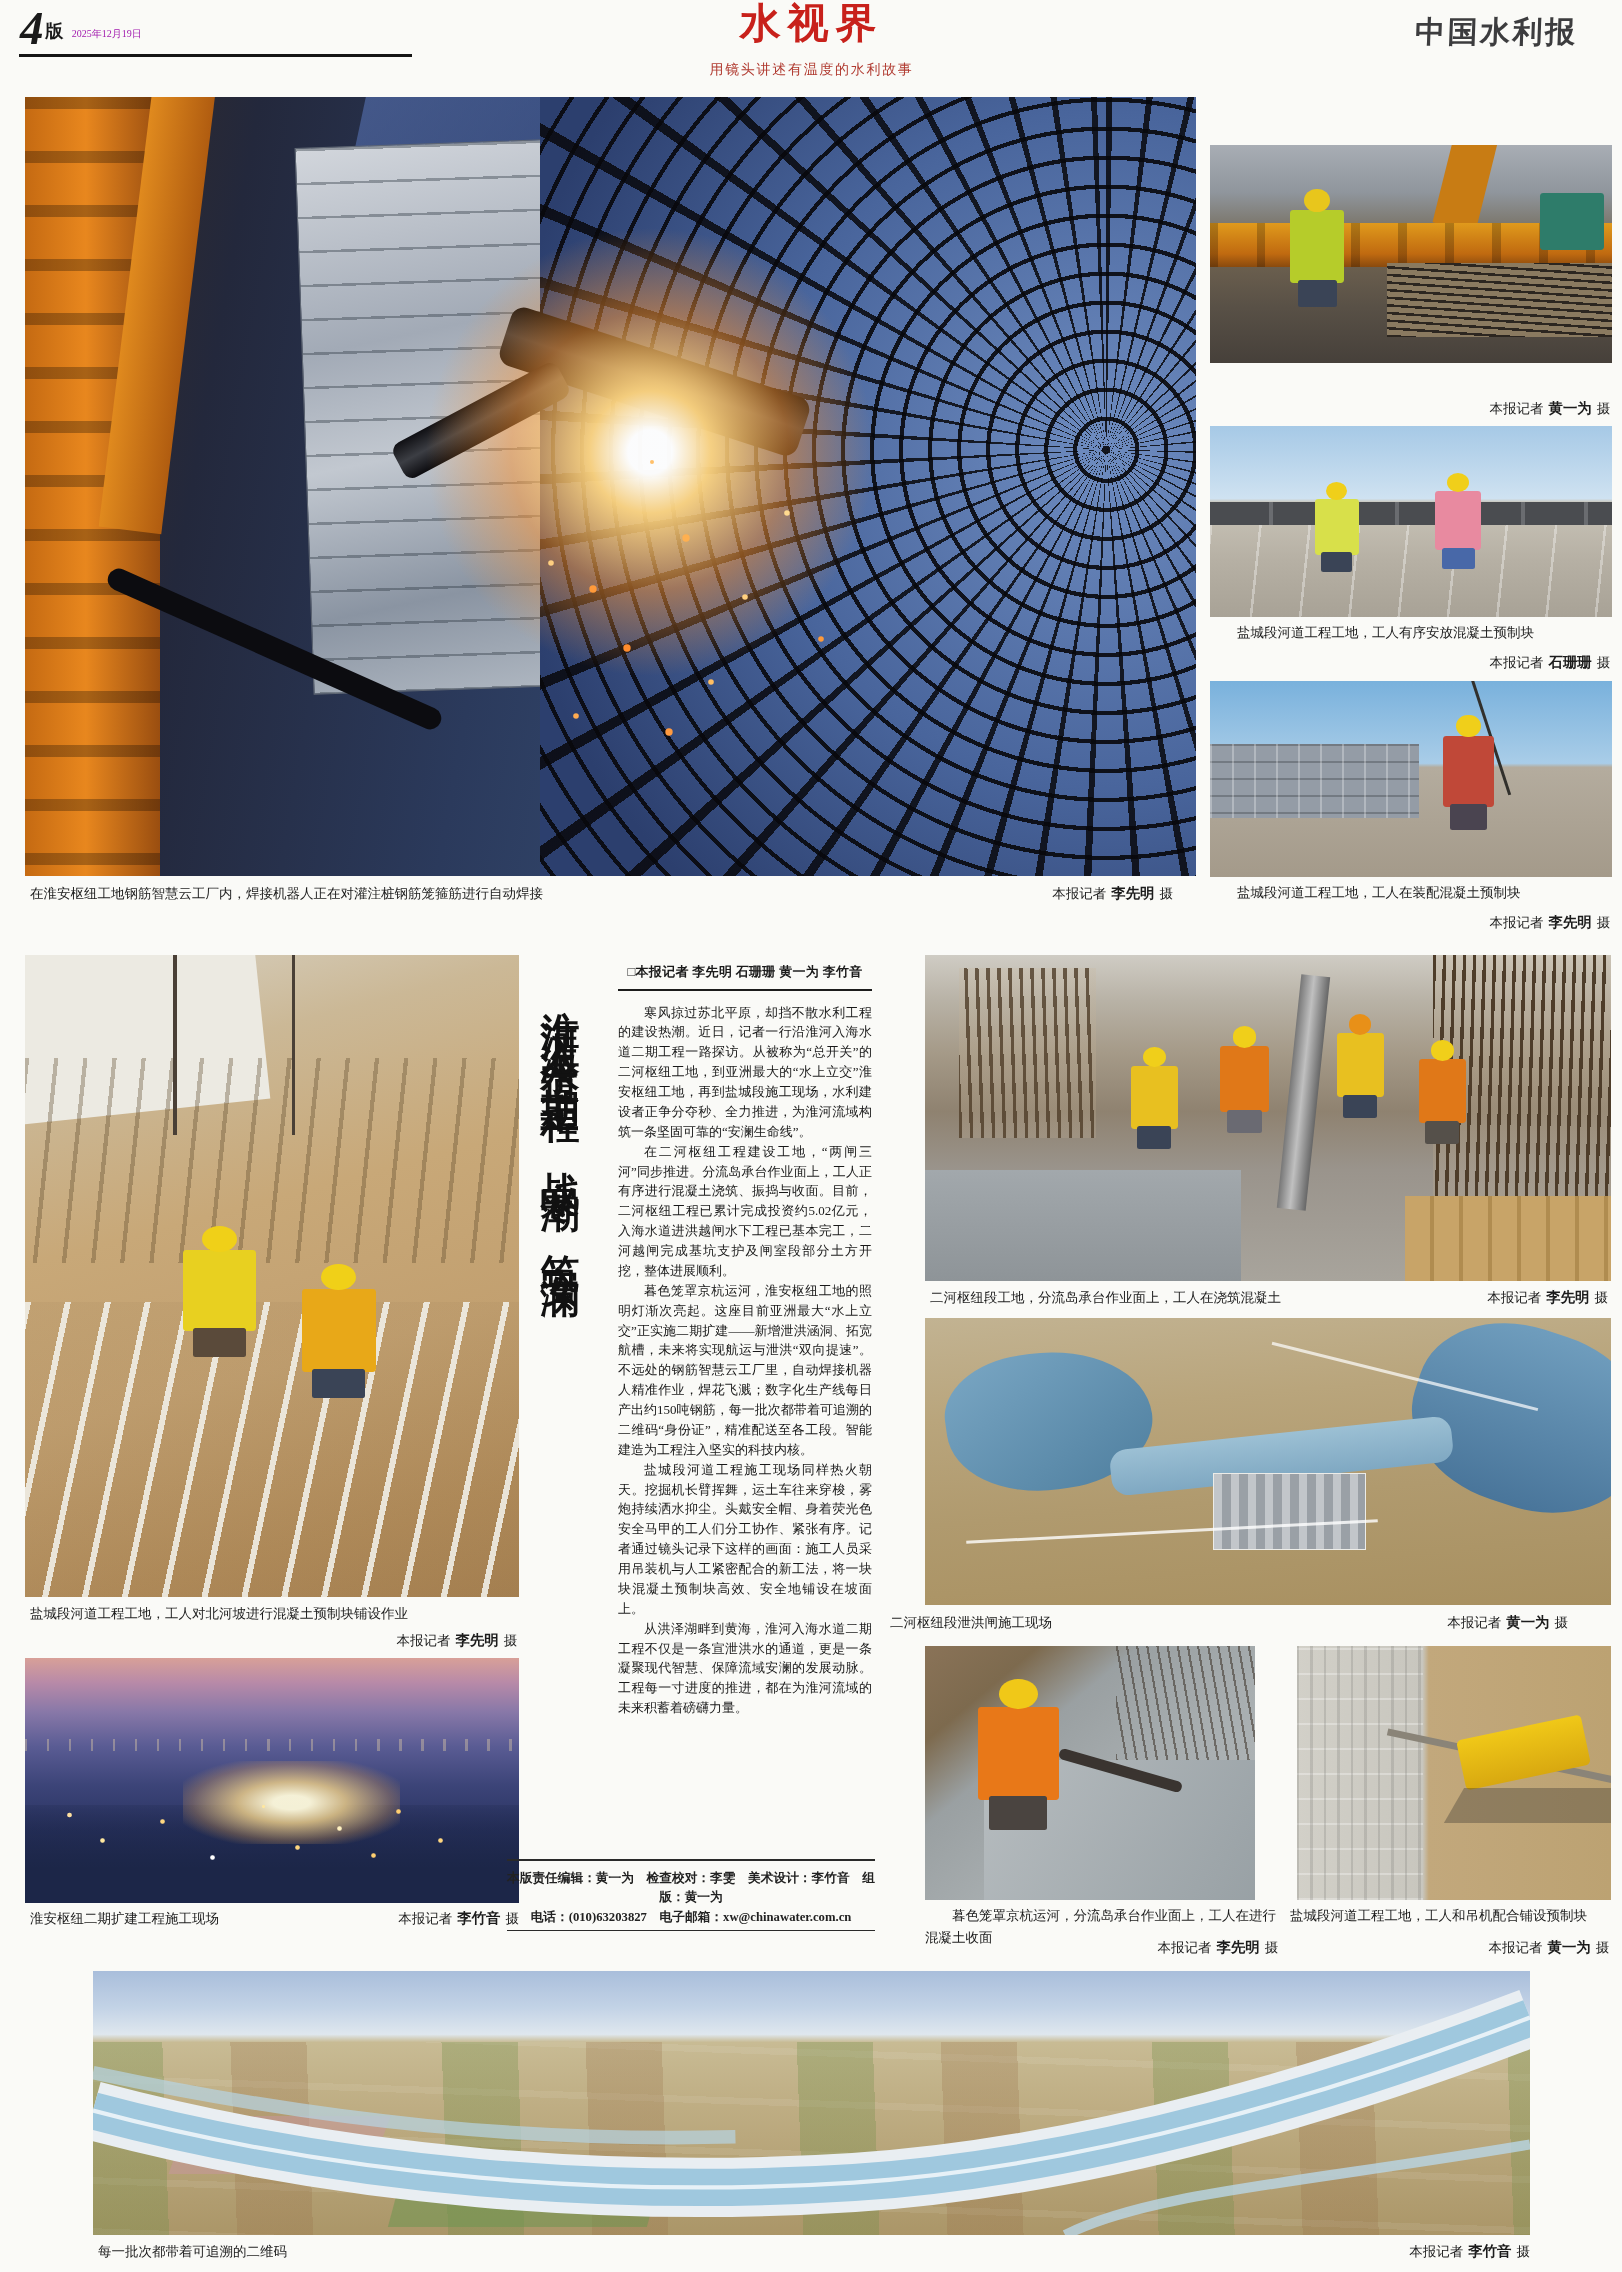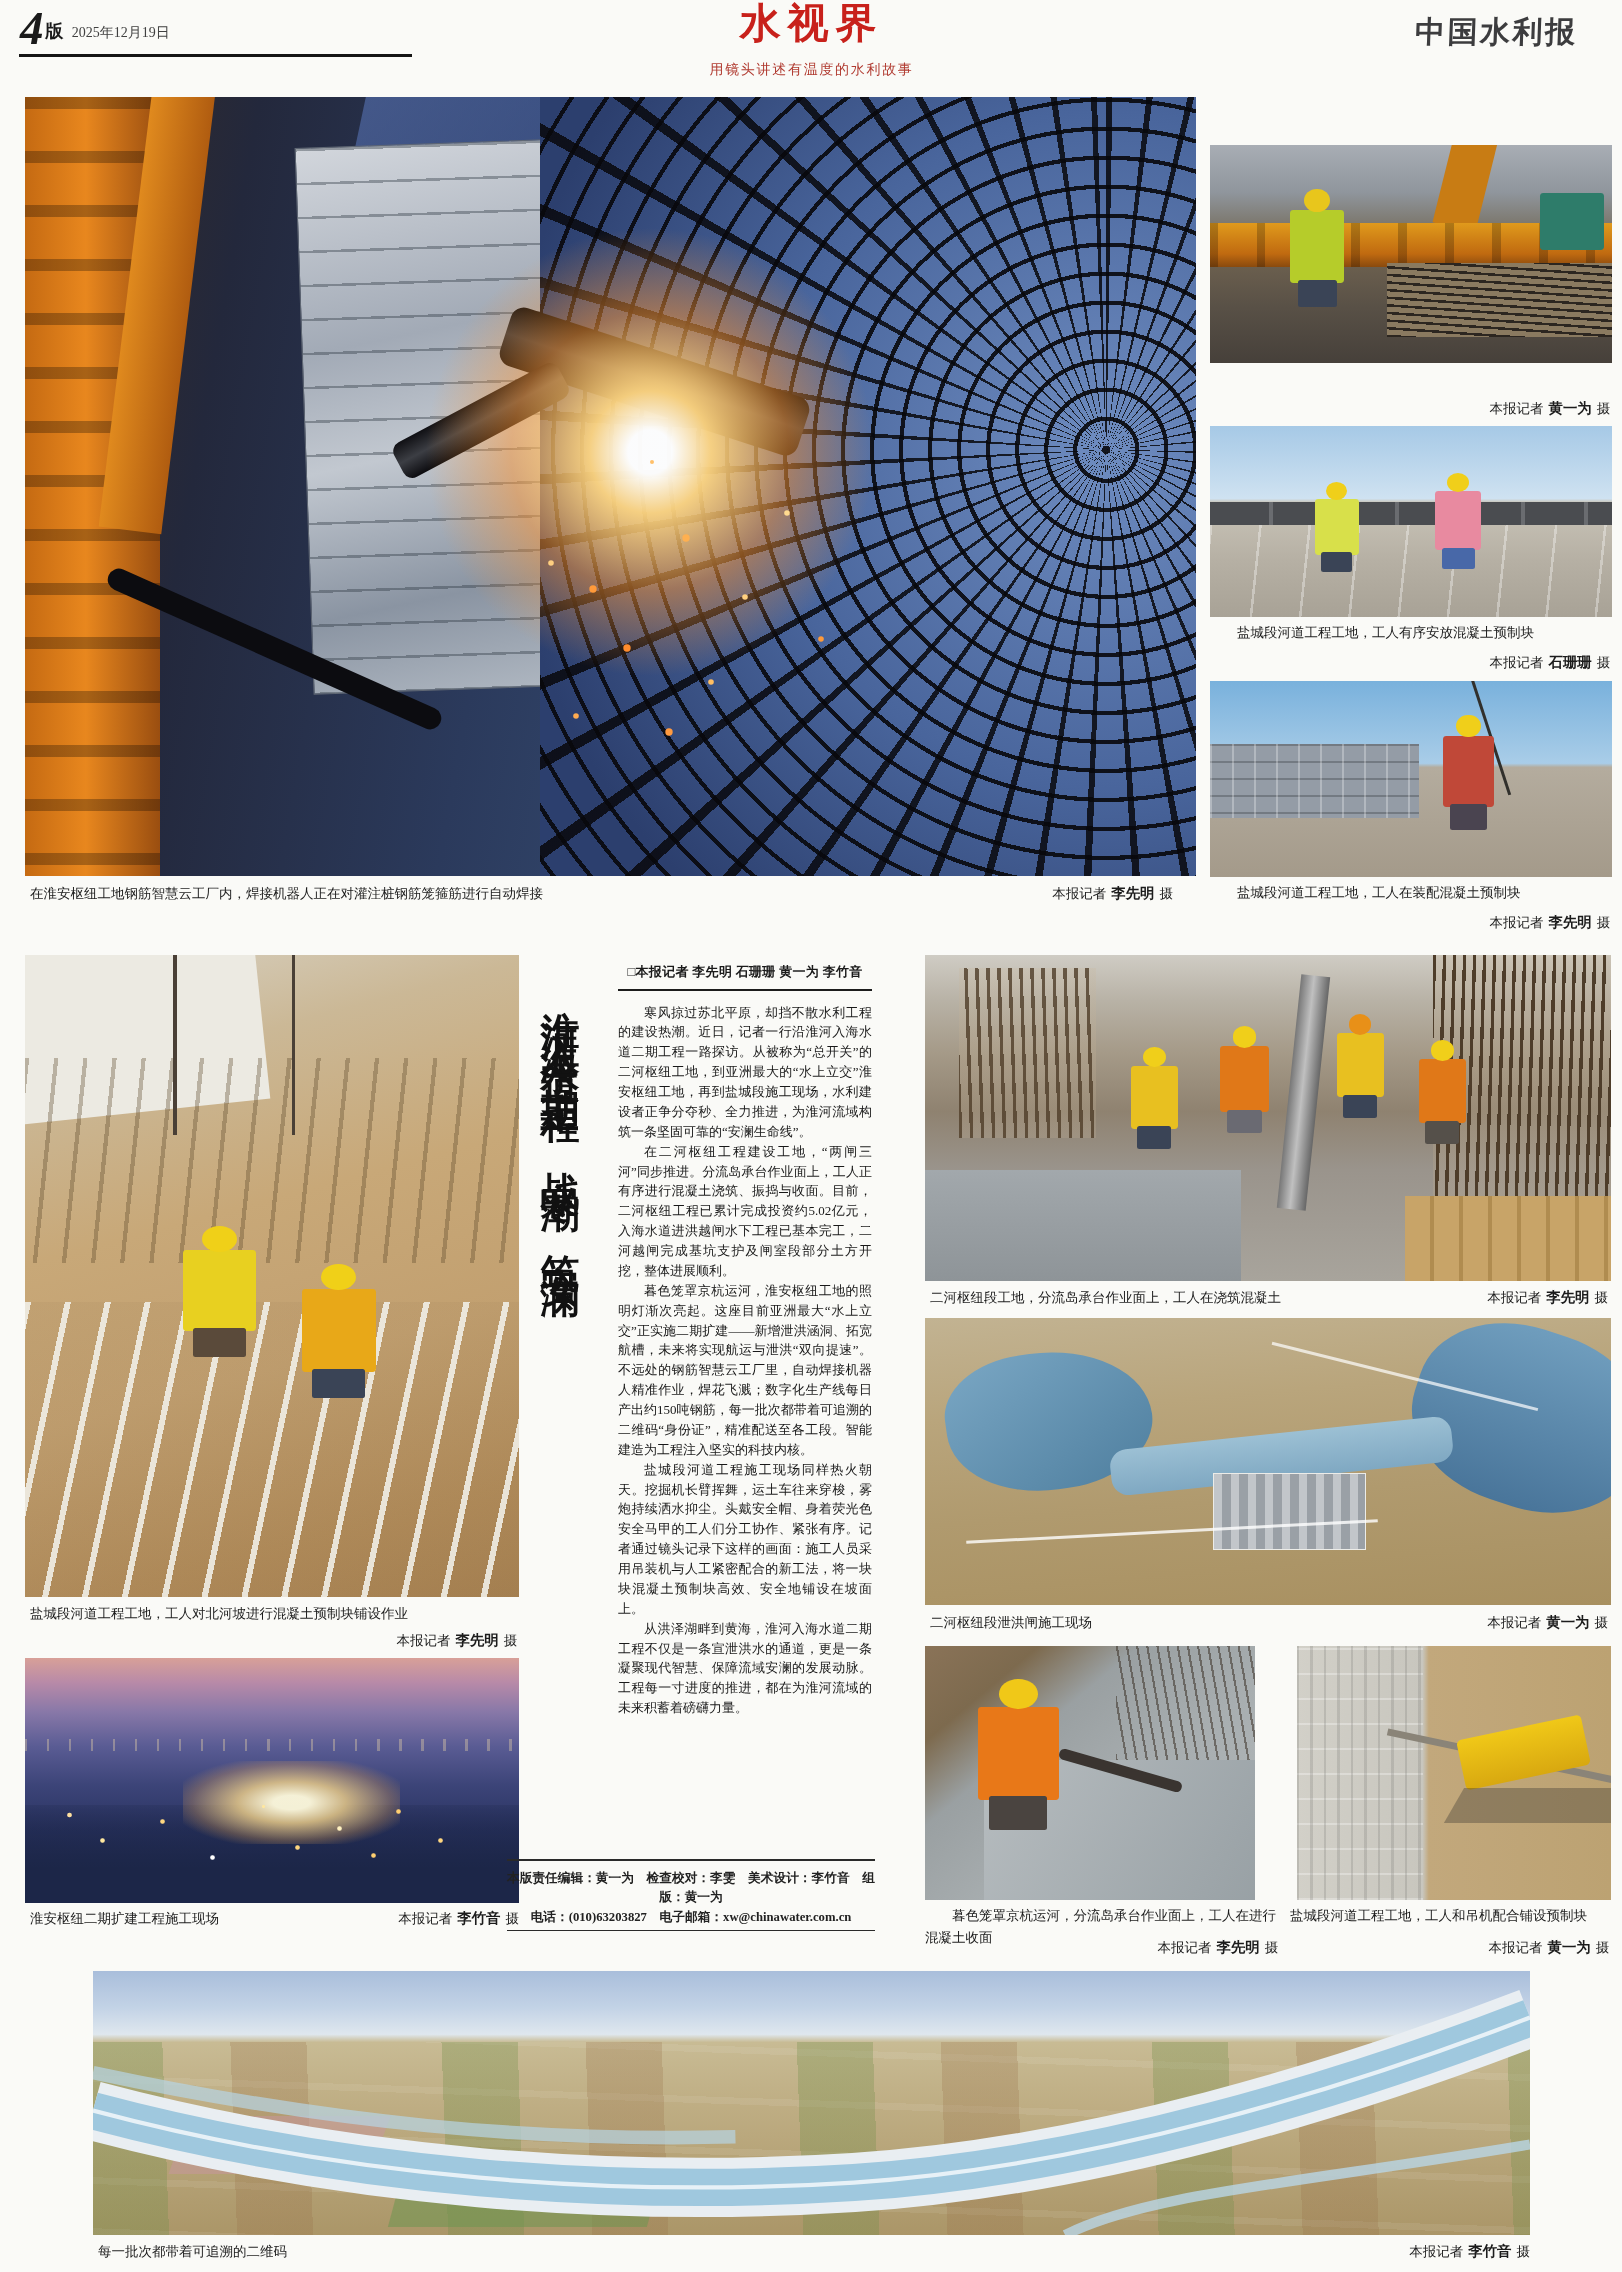--- a/index.html
+++ b/index.html
@@ -3,21 +3,21 @@
 <meta charset="utf-8">
 <style>
   html,body{margin:0;padding:0;}
   body{background:#e8e8e6;font-family:"Liberation Serif","DejaVu Serif",serif;}
   #page{position:relative;width:1623px;height:2273px;background:#fafaf7;margin:0 auto;overflow:hidden;color:#1a1a1a;}
 
   
   #hdr-left{position:absolute;left:20px;top:5px;white-space:nowrap;}
   #hdr-left .big4{font-size:47px;font-weight:900;font-style:italic;line-height:1;vertical-align:-6.8px;}
   #hdr-left .ban{font-size:18px;font-weight:700;margin-left:1.7px;}
-  #hdr-left .date{font-size:14px;margin-left:8.5px;color:#404040;}
+  #hdr-left .date{font-size:10px;margin-left:8.5px;color:#a21caf;}
   #hdr-rule{position:absolute;left:18.6px;top:54px;width:393px;height:2.5px;background:#151515;}
   #hdr-center{position:absolute;left:50%;top:1.7px;transform:translateX(-50%);text-align:center;}
   #hdr-center .sect{font-size:41px;font-weight:900;color:#c8211b;letter-spacing:6.8px;line-height:1.05;text-align:center;}
   #hdr-center .sub{font-size:14px;color:#b03a30;letter-spacing:1.7px;margin-top:16px;}
   #hdr-right{position:absolute;right:46px;top:12px;font-size:30px;font-weight:700;color:#3c3c3e;letter-spacing:2.5px;transform:skewX(-2deg);}
 
   
   .ph{position:absolute;overflow:hidden;background:#9a9a96;}
   .ph *{position:absolute;}
   .wk{position:absolute;border-radius:3.4px;background:var(--vest,#e8c020);}
@@ -244,21 +244,21 @@
   </div>
 
   <div id="ph-midB" class="ph" style="left:925px;top:1318px;width:686px;height:287px;">
     <div class="mb-water-left"></div>
     <div class="mb-water-right"></div>
     <div class="mb-channel"></div>
     <div class="mb-structure"></div>
     <div class="mb-road1"></div>
     <div class="mb-road2"></div>
   </div>
-  <div class="cap" style="left:930px;top:1611px;width:678px;">
+  <div class="cap" style="left:890px;top:1611px;width:678px;">
     <span class="cap-text">二河枢纽段泄洪闸施工现场</span>
     <span class="credit"><span>本报记者</span> <b>黄一为</b> <span>摄</span></span>
   </div>
 
   <div id="ph-midC" class="ph" style="left:925px;top:1646px;width:330px;height:254px;">
     <div class="mc-rebar"></div>
     <div class="mc-wet"></div>
     <div class="wk" style="left:16%;top:24%;width:81px;height:93px;--vest:#e87818;--helmet:#f0c818;--pants:#4a4440;"></div>
     <div class="mc-arm"></div>
   </div>

